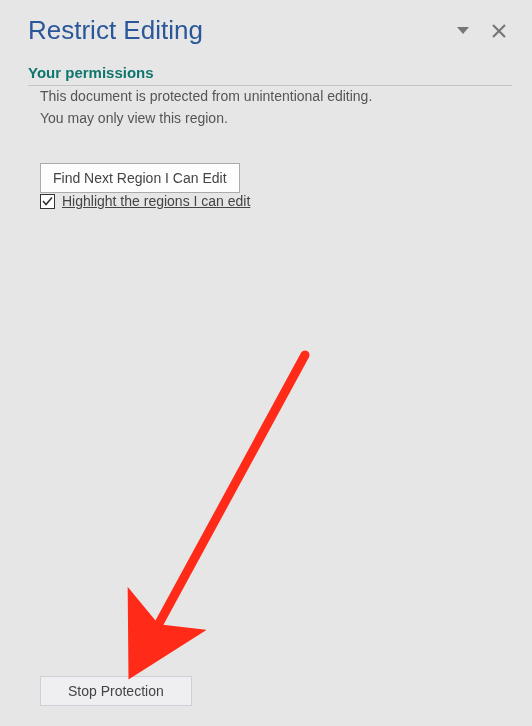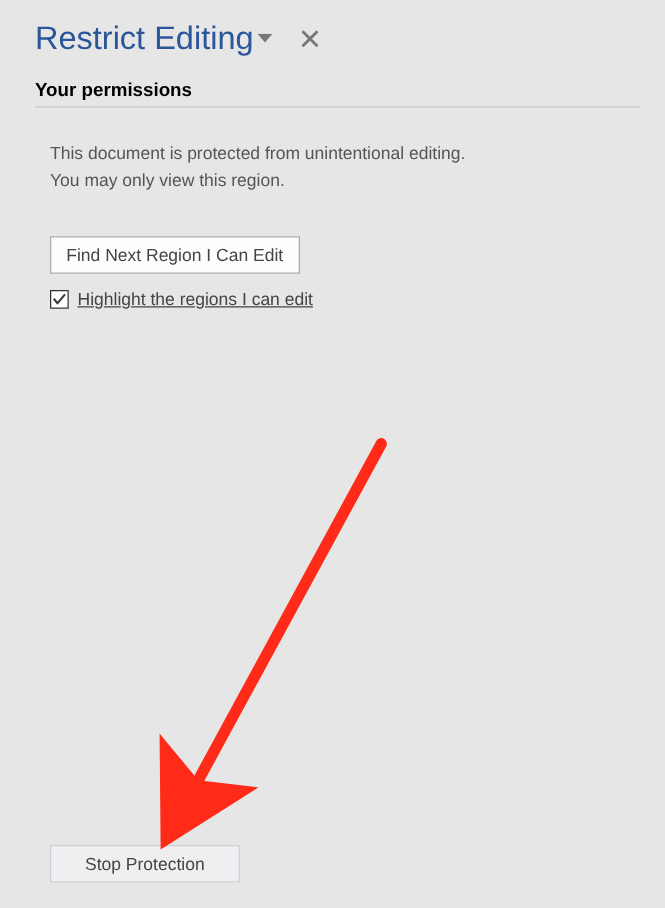--- a/index.html
+++ b/index.html
@@ -21,20 +21,21 @@
       width: 100%;
       height: 100%;
       padding: 15px 20px 20px 28px;
       display: flex;
       flex-direction: column;
       position: relative;
     }
     .pane-header {
       display: flex;
       align-items: center;
+      justify-content: space-between;
       margin-bottom: 18px;
     }
     .pane-title {
       color: #2b579a;
       font-size: 26px;
       font-weight: 400;
     }
     .pane-controls {
       display: flex;
       gap: 18px;
@@ -46,37 +47,36 @@
       color: #777;
       display: flex;
       align-items: center;
       justify-content: center;
       width: 18px;
       height: 18px;
     }
     .section-heading {
       font-weight: 700;
       font-size: 15px;
-      color: #000000;
+      color: #0f766e;
       padding-bottom: 4px;
       border-bottom: 1px solid #c5c5c5;
       width: 100%;
-      margin-bottom: 26px;
+      margin-bottom: 0;
     }
     .body-copy {
       padding-left: 12px;
       line-height: 1.55;
       color: #555;
       margin-bottom: 34px;
     }
     .controls {
       padding-left: 12px;
       display: flex;
       flex-direction: column;
-      gap: 12px;
       align-items: flex-start;
     }
     .btn-outline {
       background: #fdfdfd;
       border: 1px solid #ababab;
       padding: 6px 12px;
       font-size: 14px;
       color: #444;
       cursor: pointer;
       font-family: inherit;

